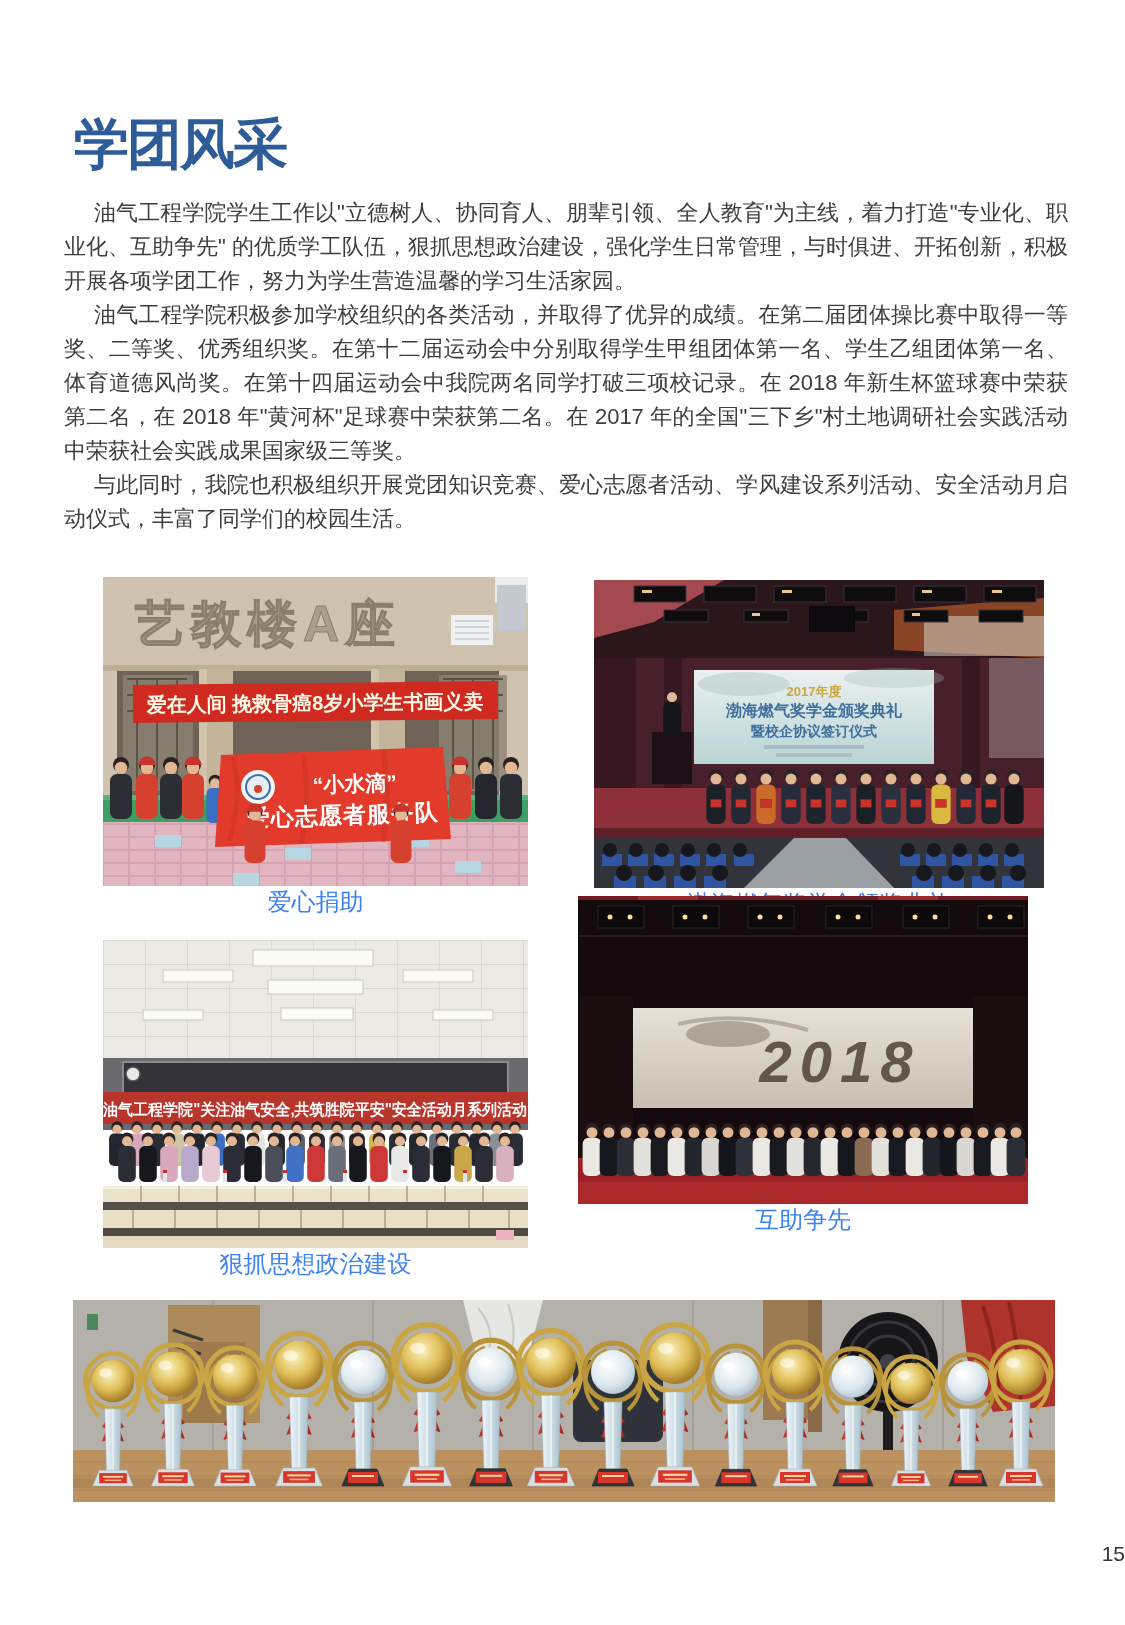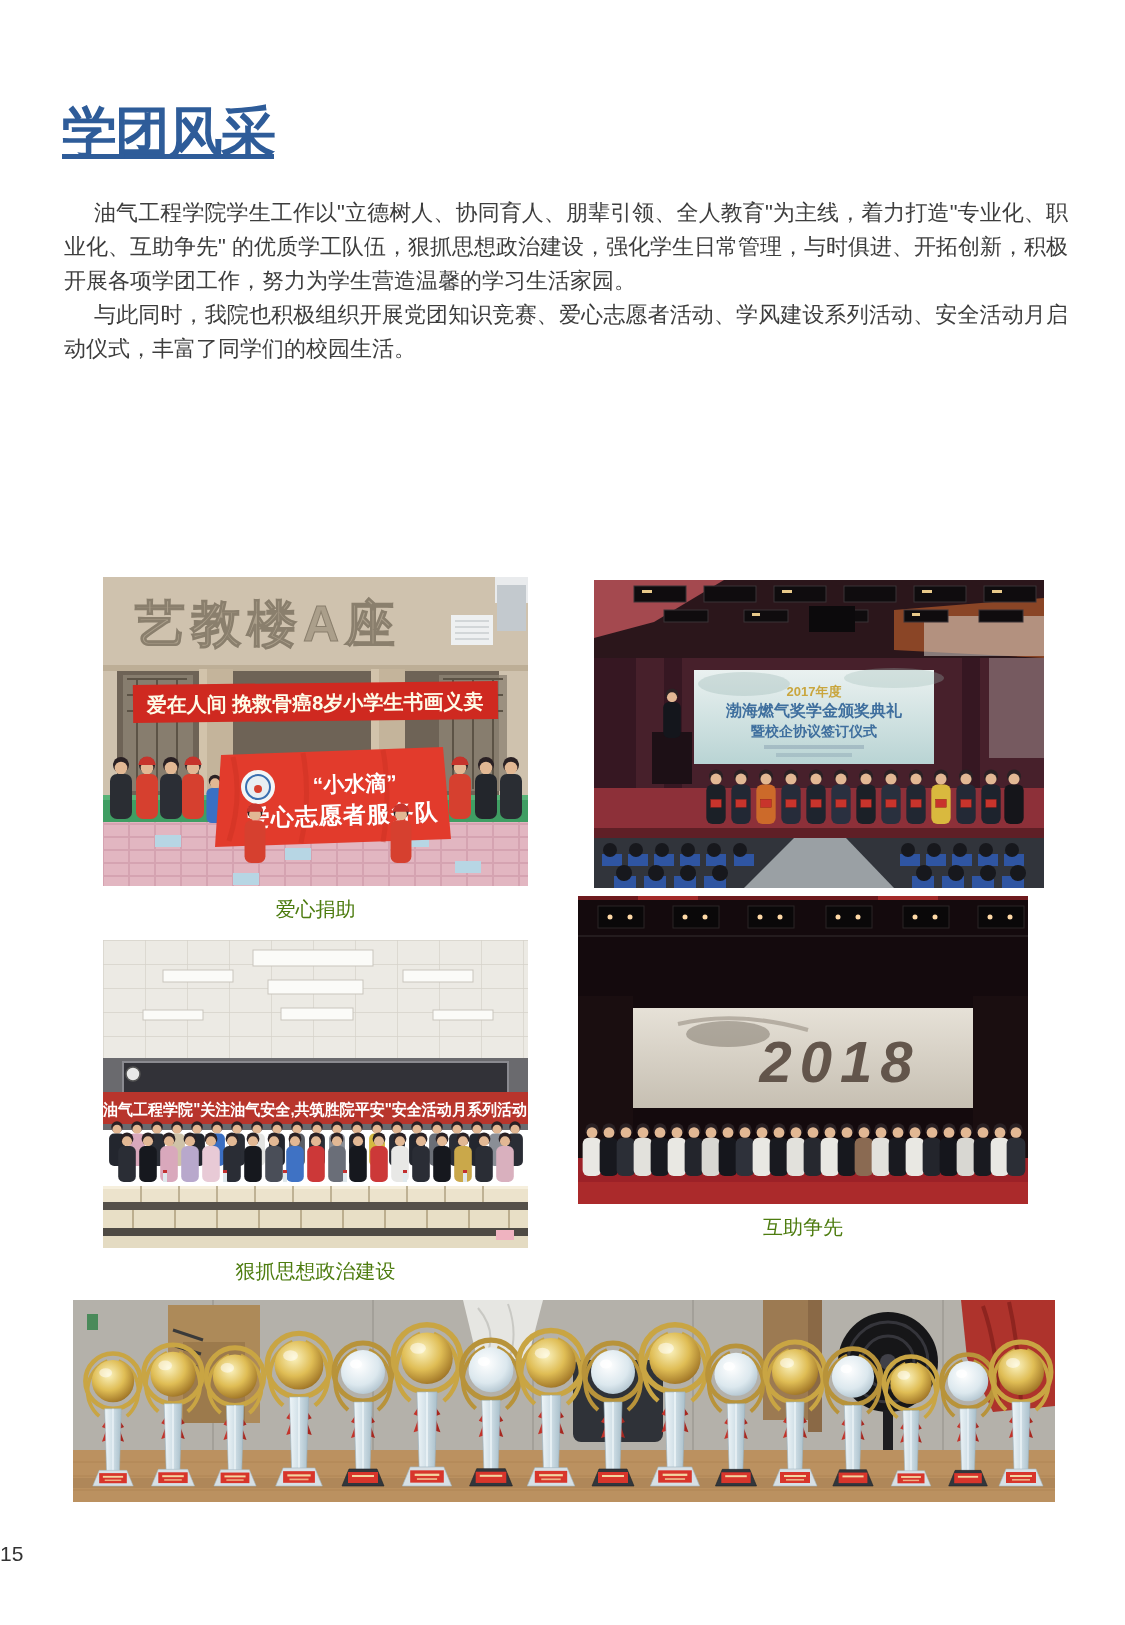--- a/index.html
+++ b/index.html
@@ -1,41 +1,41 @@
 <!DOCTYPE html>
 <html><head>
 <meta charset="utf-8">
 <style>
   html,body{margin:0;padding:0;background:#ffffff;}
   .page{
     position:relative;width:1125px;height:1625px;background:#ffffff;
     font-family:"Liberation Sans", sans-serif;overflow:hidden;
   }
   .title{
-    position:absolute;left:62px;top:104px;margin:0;
-    font-size:55px;line-height:56px;font-weight:bold;color:#2e5c99;letter-spacing:-2px;text-decoration:underline;
+    position:absolute;left:62px;top:104px;margin:12px;
+    font-size:55px;line-height:56px;font-weight:bold;color:#2e5c99;letter-spacing:-2px;
   }
   .body-text{
     position:absolute;left:64px;top:196px;width:1004px;
     font-size:22px;line-height:34px;color:#3d3d3d;text-align:justify;
   }
   .body-text p{margin:0;text-indent:30px;}
   figure.photo{position:absolute;margin:0;}
   figure.photo svg{display:block;}
   figcaption{
-    font-size:20px;color:#4d7c0f;text-align:center;margin-top:10px;
+    font-size:24px;color:#3b82f6;text-align:center;
     font-family:"Liberation Sans", sans-serif;
   }
   .p1{left:103px;top:577px;}
   .p2{left:594px;top:580px;}
   .p3{left:103px;top:940px;}
   .p4{left:578px;top:896px;}
   .p5{left:73px;top:1300px;}
   .page-number{
-    position:absolute;top:1542px;left:0;width:100%;text-align:left;
+    position:absolute;top:1542px;left:0;width:100%;text-align:right;
     font-size:21px;color:#333333;
   }
   svg text{font-family:"Liberation Sans", sans-serif;}
 </style>
 </head>
 <body>
 
 <svg width="0" height="0" style="position:absolute" aria-hidden="true">
   <defs>
     <g id="psn">
@@ -114,20 +114,21 @@
     </g>
   </defs>
 </svg>
 
 <div class="page">
 
   <h1 class="title">学团风采</h1>
 
   <div class="body-text">
     <p>油气工程学院学生工作以"立德树人、协同育人、朋辈引领、全人教育"为主线，着力打造"专业化、职业化、互助争先" 的优质学工队伍，狠抓思想政治建设，强化学生日常管理，与时俱进、开拓创新，积极开展各项学团工作，努力为学生营造温馨的学习生活家园。</p>
+    <p>油气工程学院积极参加学校组织的各类活动，并取得了优异的成绩。在第二届团体操比赛中取得一等奖、二等奖、优秀组织奖。在第十二届运动会中分别取得学生甲组团体第一名、学生乙组团体第一名、体育道德风尚奖。在第十四届运动会中我院两名同学打破三项校记录。在 2018 年新生杯篮球赛中荣获第二名，在 2018 年"黄河杯"足球赛中荣获第二名。在 2017 年的全国"三下乡"村土地调研社会实践活动中荣获社会实践成果国家级三等奖。</p>
     <p>与此同时，我院也积极组织开展党团知识竞赛、爱心志愿者活动、学风建设系列活动、安全活动月启动仪式，丰富了同学们的校园生活。</p>
   </div>
 
   <figure class="photo p1">
     <svg width="425" height="309" viewBox="0 0 425 309">
       <rect width="425" height="309" fill="#cfc2ae"></rect>
       <rect x="392" y="0" width="33" height="26" fill="#e9ebed"></rect>
       <rect x="394" y="8" width="29" height="46" fill="#c3c9ce"></rect>
       <text x="165" y="64" font-size="50" font-weight="bold" fill="#93877399" stroke="#8a7f6d" stroke-width="1" text-anchor="middle" letter-spacing="6">艺教楼A座</text>
       <rect x="0" y="88" width="425" height="6" fill="#bdae96"></rect>

